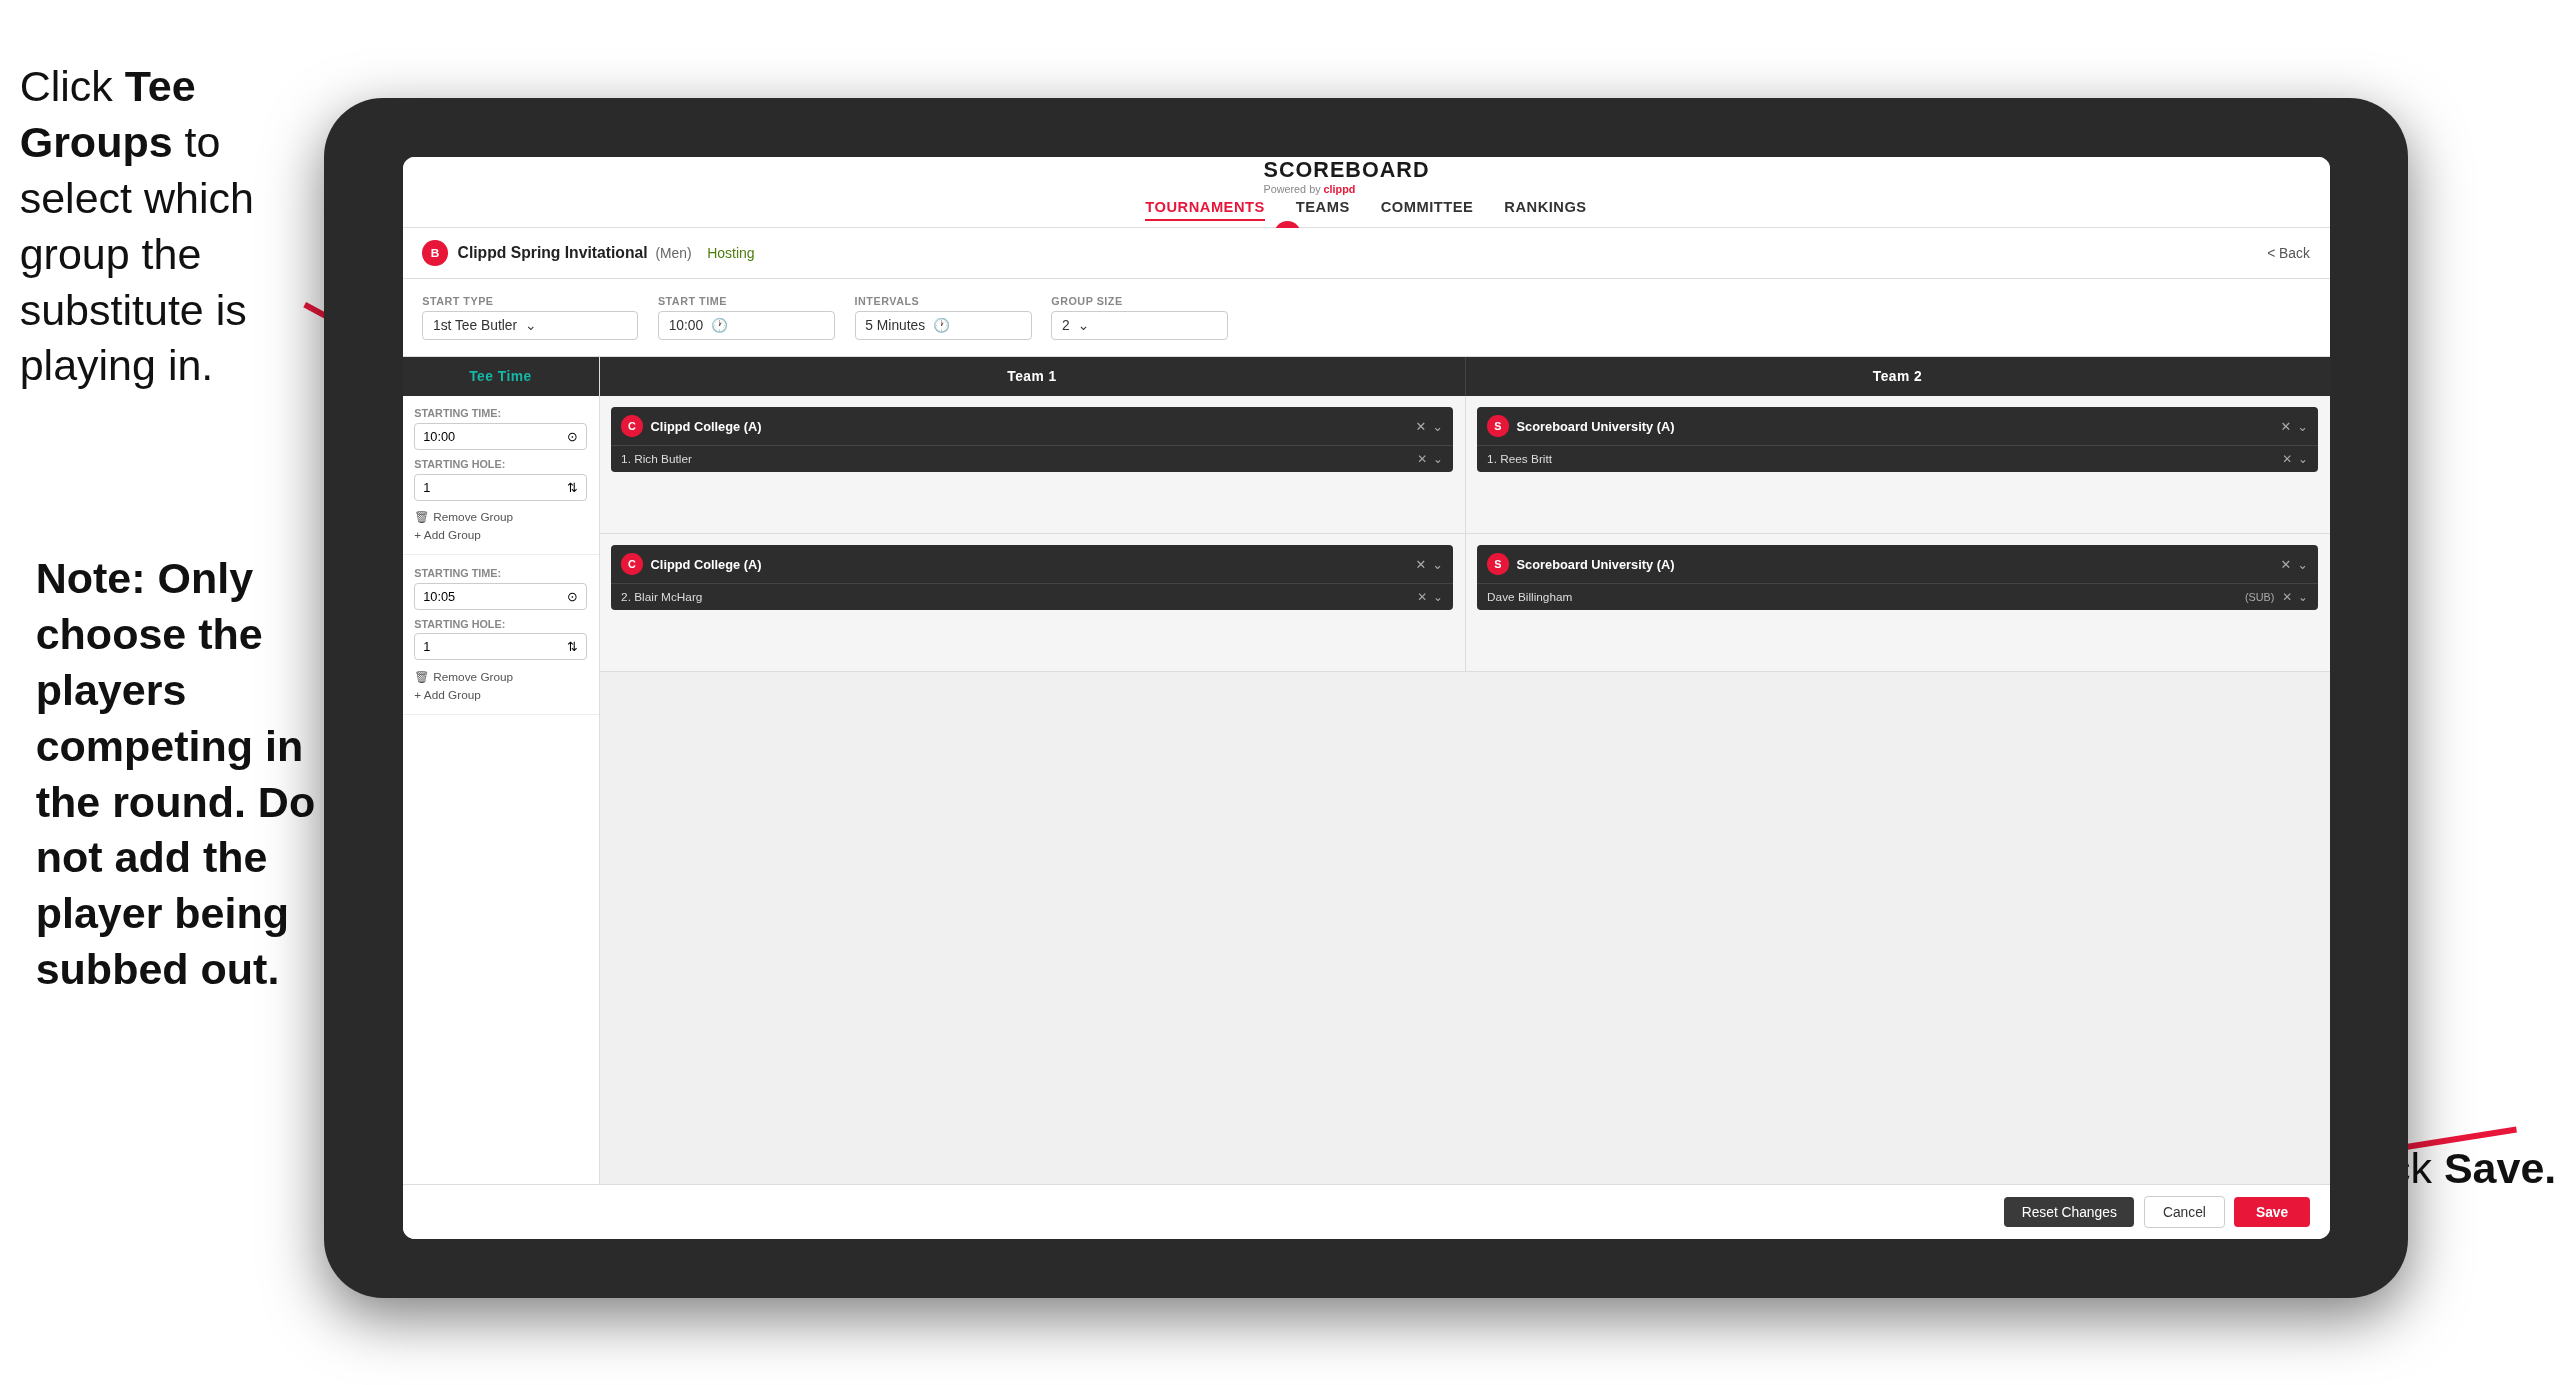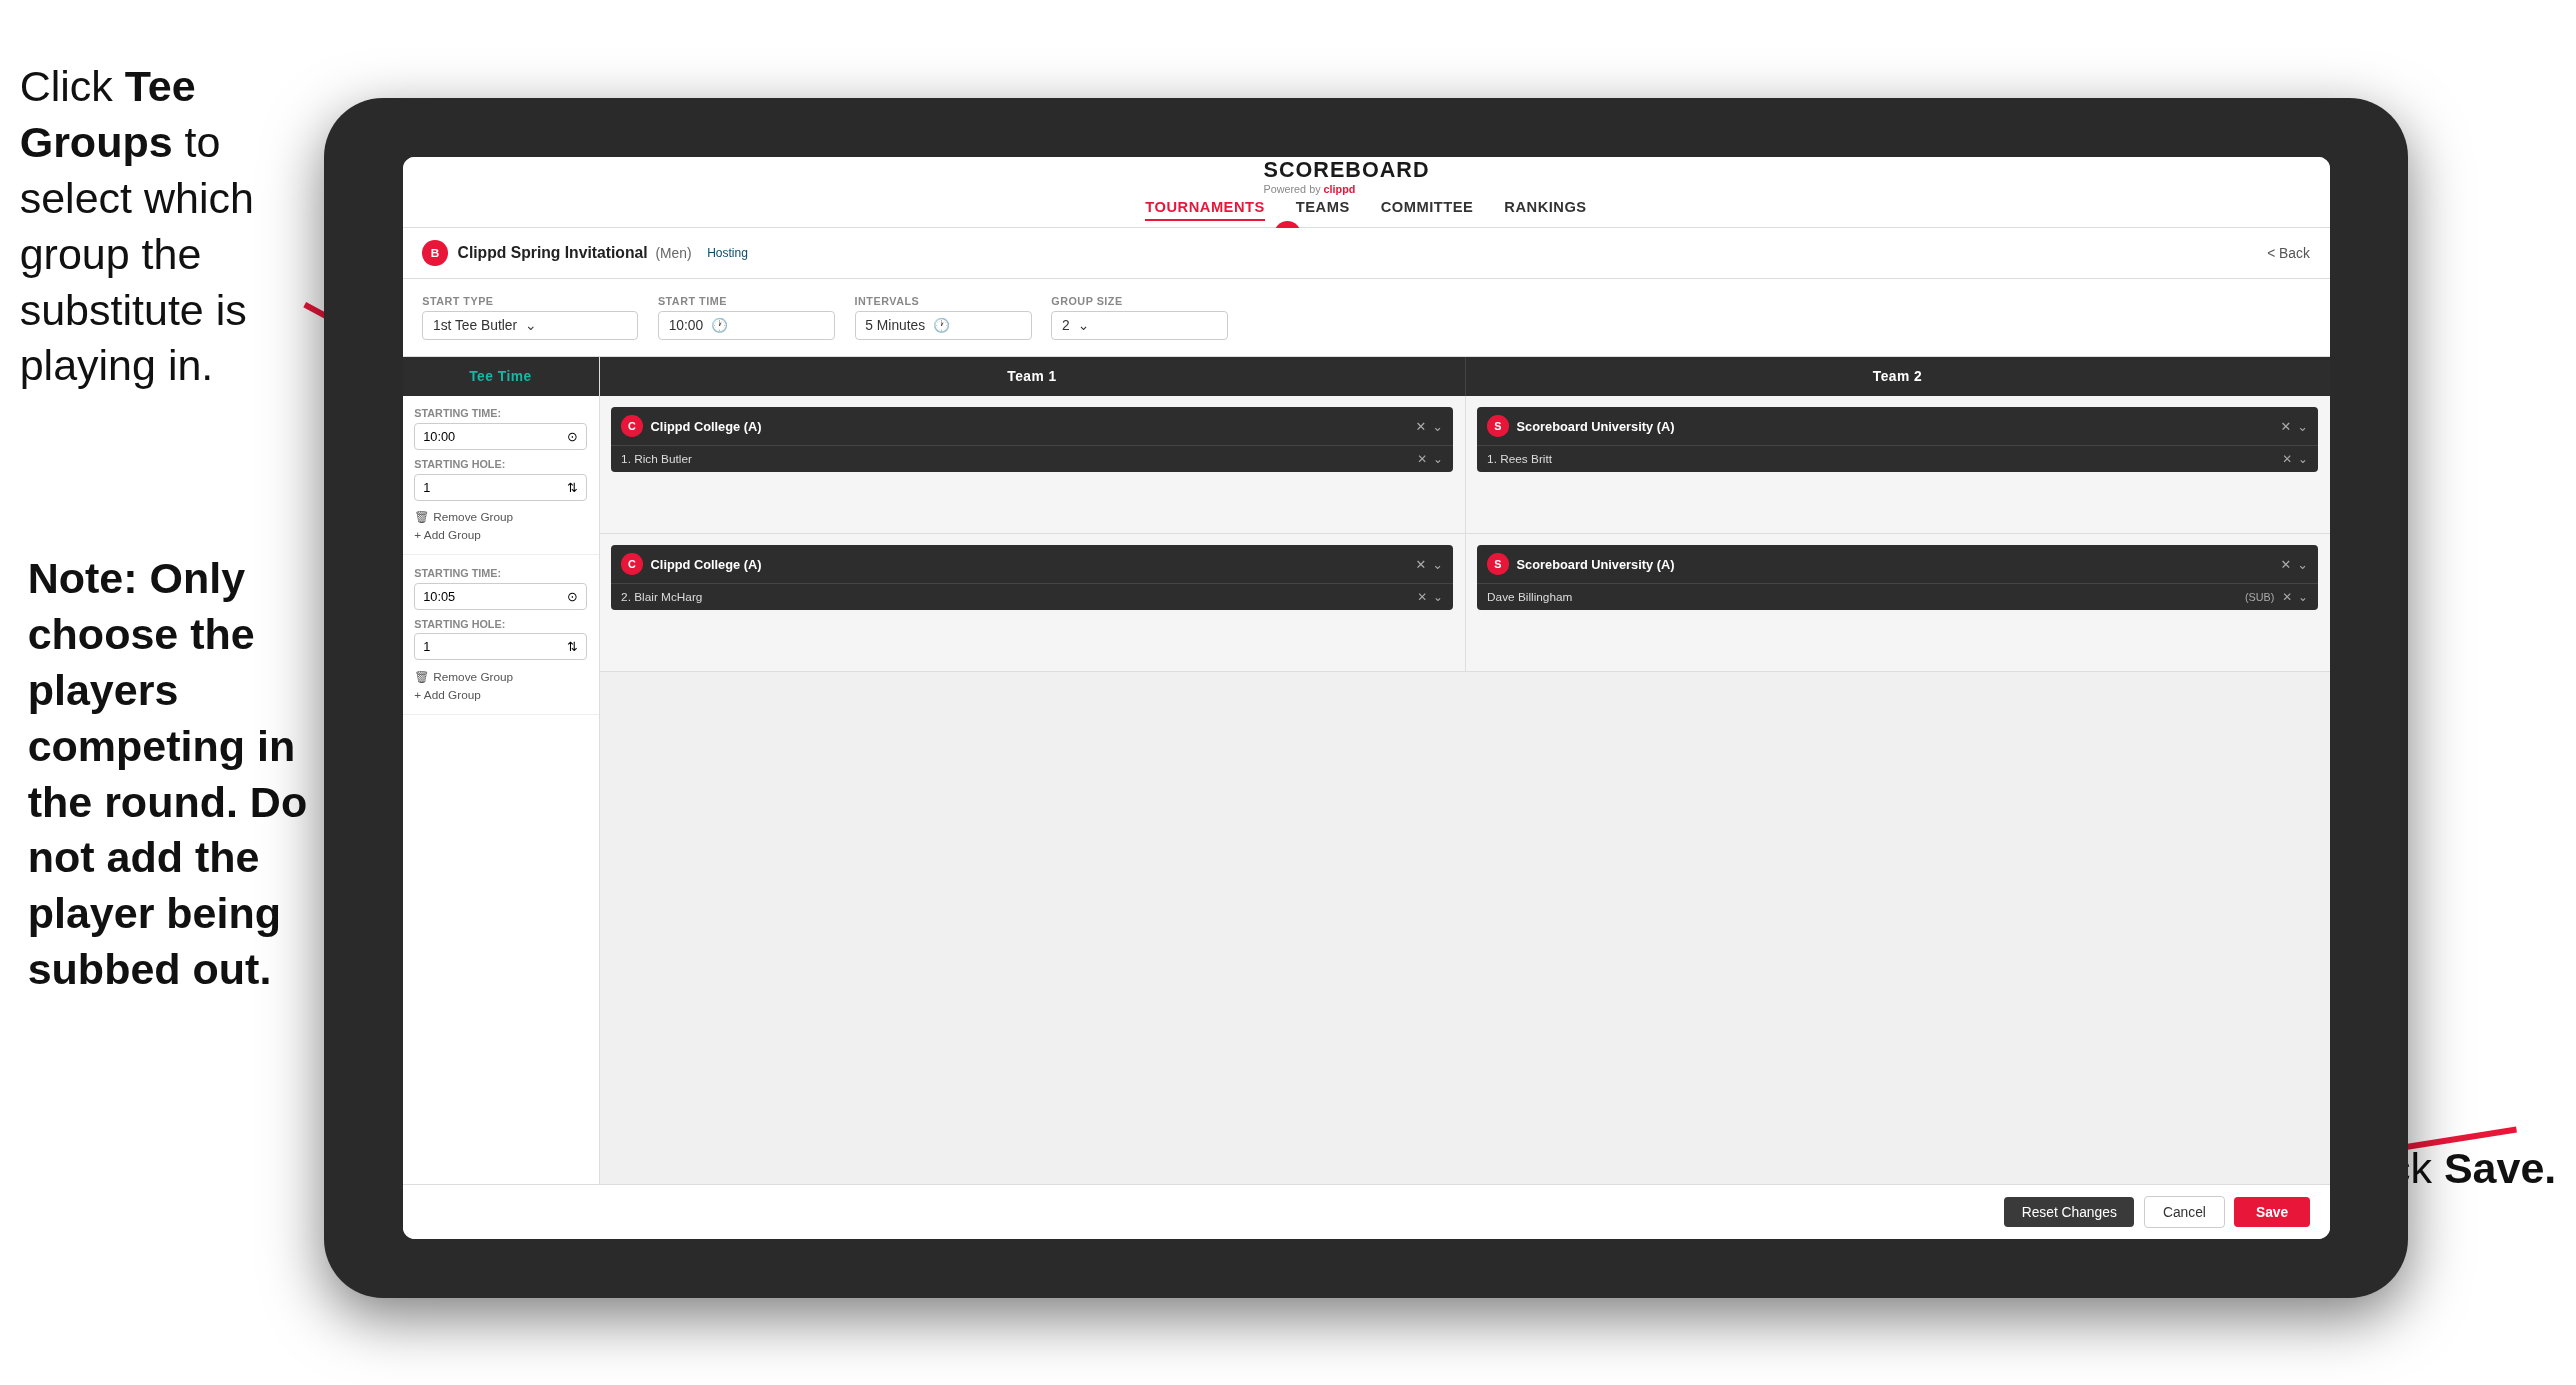--- a/index.html
+++ b/index.html
@@ -20,21 +20,21 @@
       width: 305px;
       font-size: 43px;
       line-height: 1.3;
       color: #111;
       padding: 0 19.7px;
     }
     .instruction-text b { font-weight: 900; }
 
     .note-text {
       position: absolute;
-      left: 8px;
+      left: 16px;
       top: 551px;
       width: 324px;
       font-size: 43px;
       line-height: 1.3;
       color: #111;
       padding: 0 19.7px;
     }
     .note-text b { font-weight: 900; }
 
     
@@ -171,22 +171,22 @@
       font-weight: 700;
       color: #222;
       margin-right: 7.9px;
     }
     .subheader-sub {
       font-size: 13.8px;
       color: #666;
       margin-right: 15.7px;
     }
     .subheader-hosting {
-      font-size: 12px;
-      color: #0c4a6e;
+      font-size: 14px;
+      color: #4d7c0f;
     }
     .subheader-back {
       margin-left: auto;
       font-size: 13.8px;
       color: #555;
       cursor: pointer;
     }
 
     
     .settings-row {

